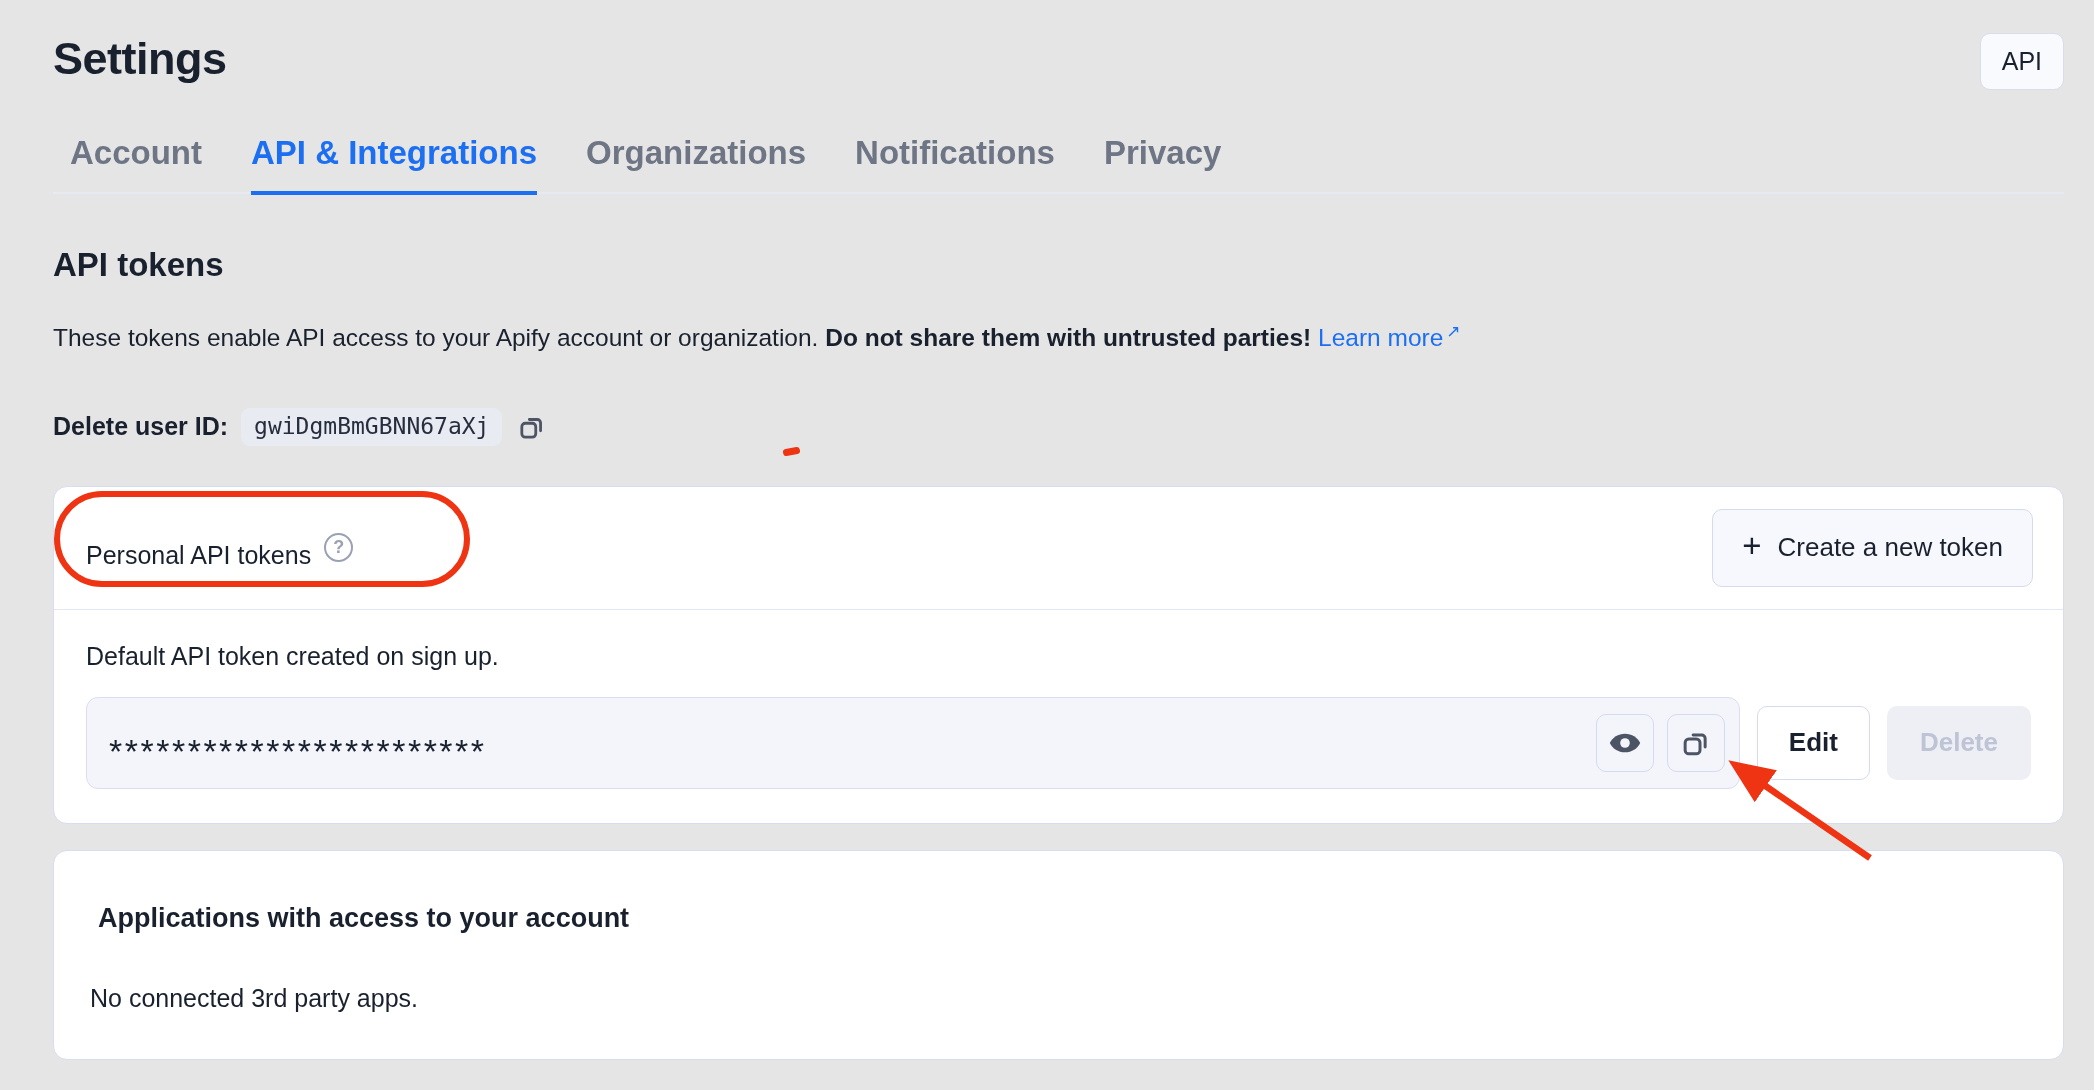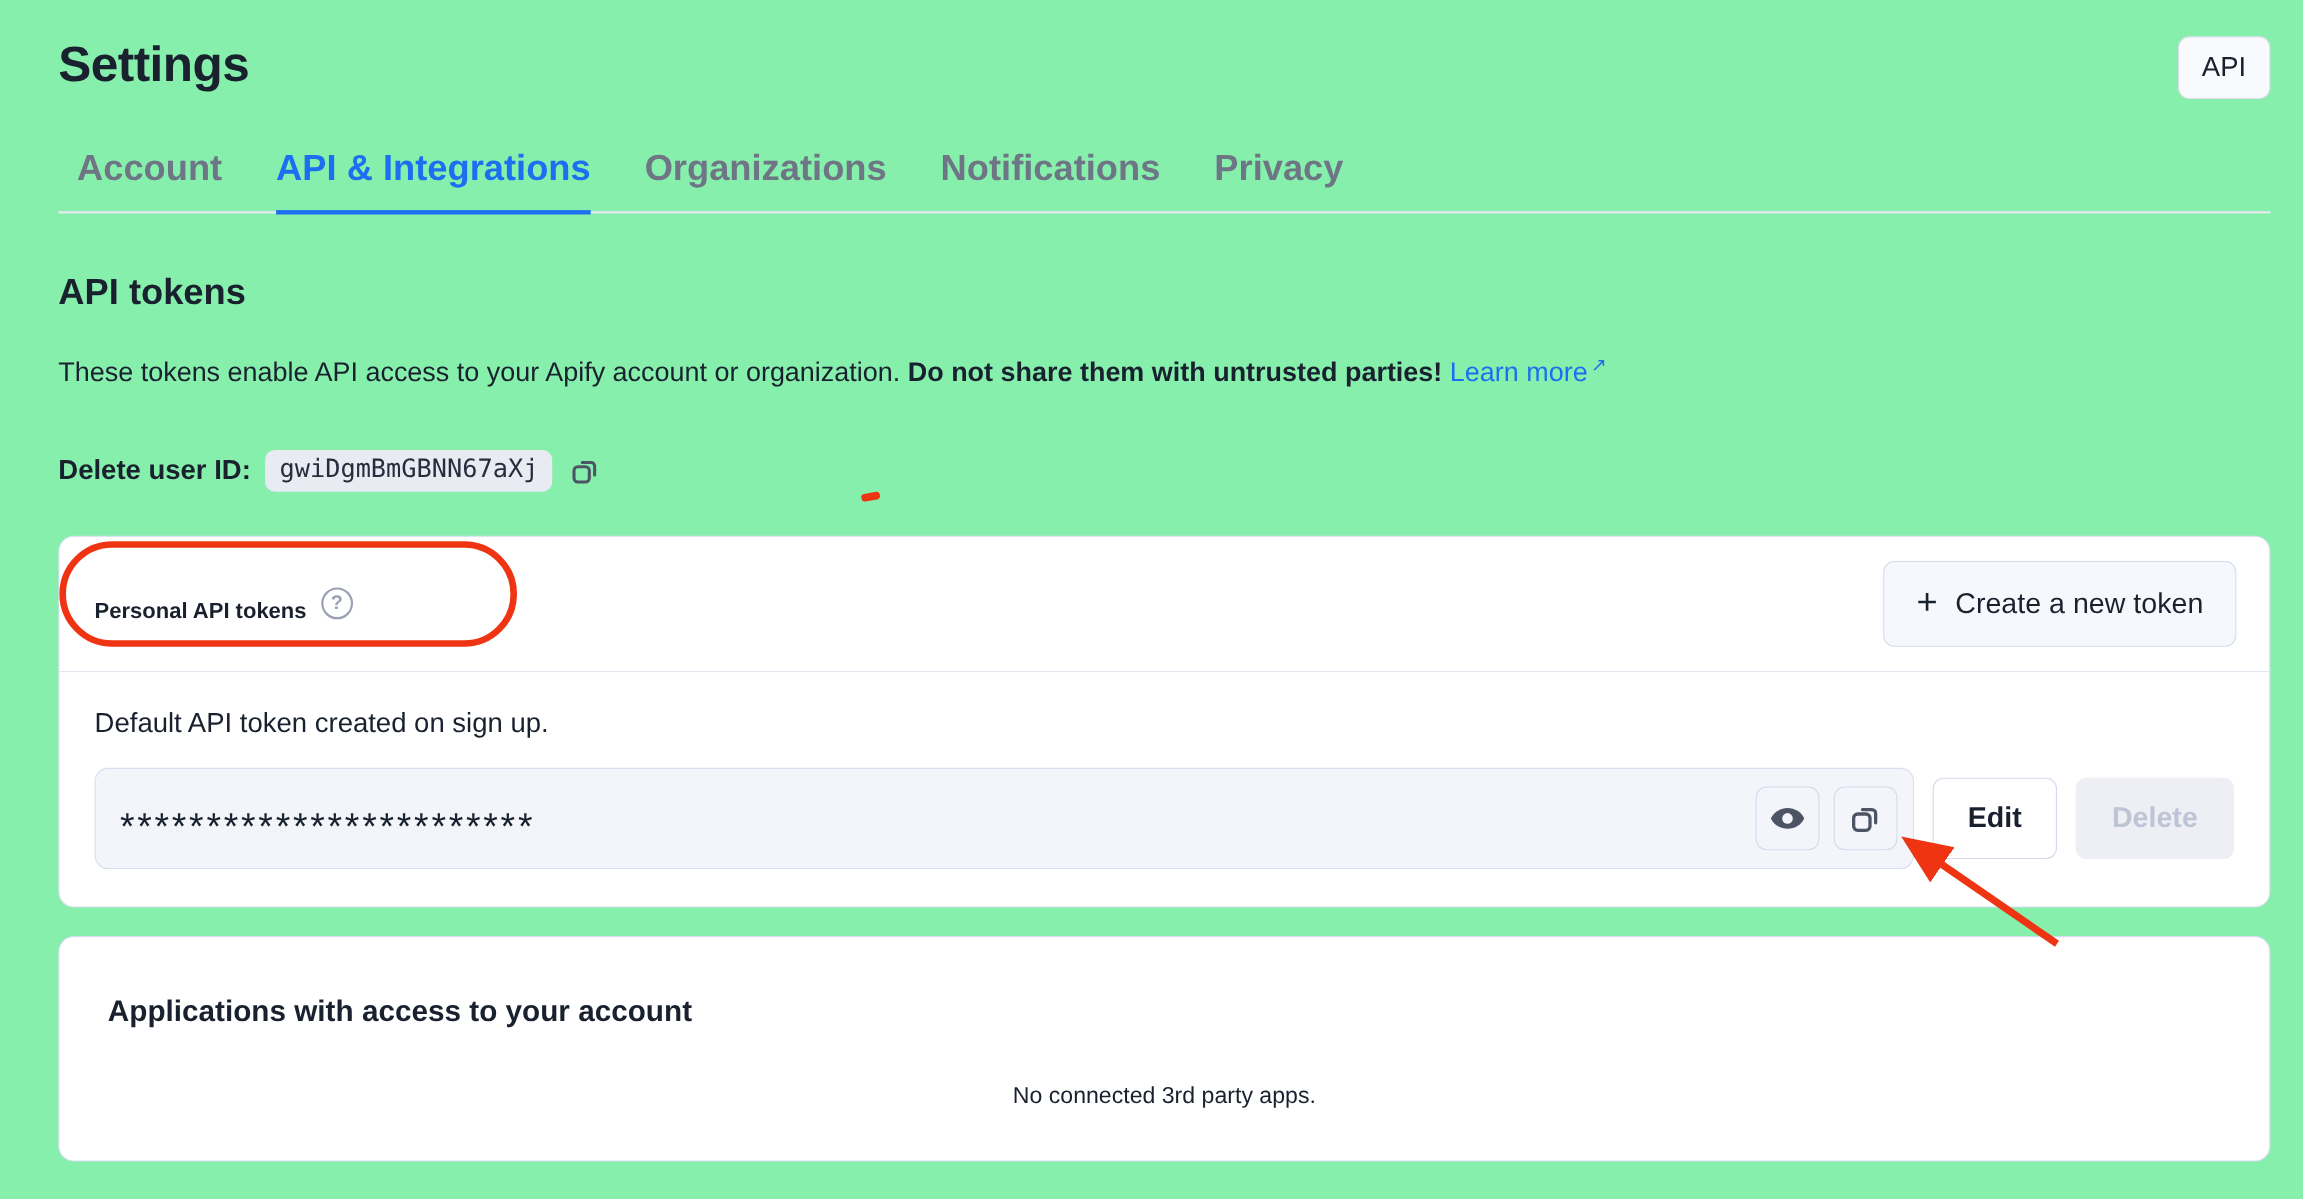--- a/index.html
+++ b/index.html
@@ -1,20 +1,20 @@
 <!DOCTYPE html>
 <html><head>
 <meta charset="utf-8">
 <style>
   * { box-sizing: border-box; }
   html, body { margin: 0; padding: 0; background: #fff; }
   body { font-family: "Liberation Sans", sans-serif; color: #19202e; }
   button { font-family: inherit; }
 
-  .page { position: relative; width: 2094px; min-height: 1090px; background: #86efac; overflow: hidden; }
+  .page { position: relative; width: 2094px; min-height: 1090px; background: #e5e5e5; overflow: hidden; }
   .content { padding: 33px 30px 0 53px; }
 
   
   .top-row { display: flex; justify-content: space-between; align-items: flex-start; }
   .page-title { font-size: 45px; font-weight: 700; margin: 0; color: #19202e; letter-spacing: -0.5px; }
   .api-badge { padding: 13px 21px; font-size: 25px; border: 1px solid #d9ddeb; border-radius: 10px;
                background: #f9fafd; color: #19202e; cursor: pointer; }
 
   
   .tabs { display: flex; gap: 49px; margin-top: 34px; border-bottom: 2px solid #e8eaf2; padding-left: 17px; }
@@ -36,21 +36,21 @@
                   background: #e9ebf3; border-radius: 9px; padding: 5px 13px 7px; }
   .copy-btn { background: none; border: none; padding: 0; margin-left: 2px; cursor: pointer;
               color: #4d5464; display: flex; align-items: center; }
 
   
   .card { border: 1.5px solid #d7dcf0; border-radius: 14px; position: relative; background: #fff; }
   .card-1 { margin-top: 40px; }
   .card-header { display: flex; justify-content: space-between; align-items: center;
                  padding: 22px 30px 22px 32px; border-bottom: 1.5px solid #e3e7f2; min-height: 107px; }
   .card-title-wrap { display: flex; align-items: center; gap: 13px; }
-  .card-title { font-size: 20px; font-weight: 700; color: #19202e; margin-top: 16px; }
+  .card-title { font-size: 25px; font-weight: 400; color: #19202e; margin-top: 16px; }
   .help-icon { width: 29px; height: 29px; border: 2px solid #9aa1b2; border-radius: 50%;
                color: #9aa1b2; font-size: 18px; font-weight: 700; display: grid; place-items: center;
                cursor: pointer; background: #fff; }
   .create-btn { display: flex; align-items: center; gap: 16px; font-size: 26px; color: #19202e;
                 background: #f7f8fd; border: 1px solid #d6dbee; border-radius: 10px;
                 padding: 0 29px; height: 78px; cursor: pointer; }
   .plus-glyph { font-size: 33px; font-weight: 400; line-height: 1; transform: translateY(-2px); }
 
   .card-body { padding: 28px 32px 34px; }
   .token-desc { font-size: 25px; color: #19202e; margin: 4px 0 0; }
@@ -63,21 +63,21 @@
   .field-icons { display: flex; gap: 13px; }
   .icon-btn { width: 58px; height: 58px; border: 1.5px solid #d5daee; border-radius: 10px;
               background: transparent; display: grid; place-items: center; color: #4d5464; cursor: pointer; }
   .edit-btn { height: 74px; padding: 0 31px; font-size: 26px; font-weight: 600; color: #19202e;
               background: #fff; border: 1.5px solid #d5daee; border-radius: 10px; cursor: pointer; }
   .delete-btn { height: 74px; padding: 0 33px; font-size: 26px; font-weight: 600; color: #bec4d5;
                 background: #edeff5; border: none; border-radius: 10px; }
 
   .card-2 { margin-top: 26px; padding: 40px 32px 46px; }
   .apps-title { font-size: 27px; font-weight: 700; color: #19202e; margin: 12px; }
-  .apps-empty { font-size: 21px; color: #19202e; margin: 50px 16px 0; text-align: center; }
+  .apps-empty { font-size: 25px; color: #19202e; margin: 50px 4px 0; }
 
   
   .red-oval { position: absolute; left: 0px; top: 4px; width: 416px; height: 96px;
               border: 6px solid #ee3412; border-radius: 48px; pointer-events: none; z-index: 5; }
   .red-dash { position: absolute; left: 783px; top: 448px; width: 17px; height: 7px;
               background: #ee3412; border-radius: 3px; transform: rotate(-10deg); z-index: 5; }
   .red-arrow-svg { position: absolute; left: 1700px; top: 745px; z-index: 5; pointer-events: none; }
 </style>
 </head>
 <body>

